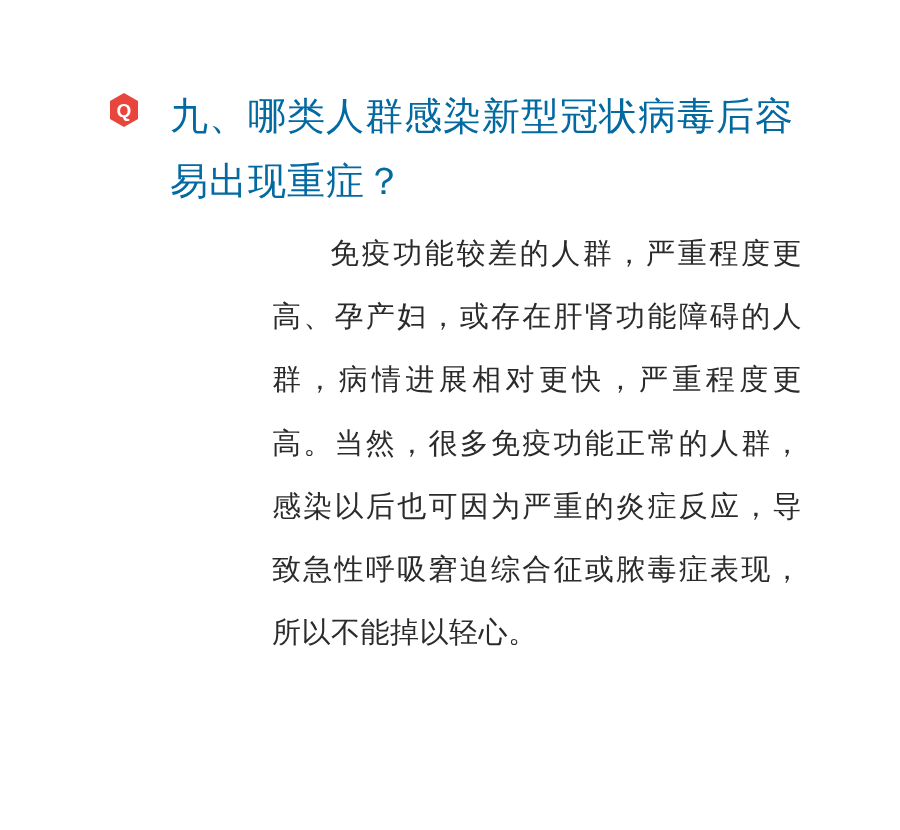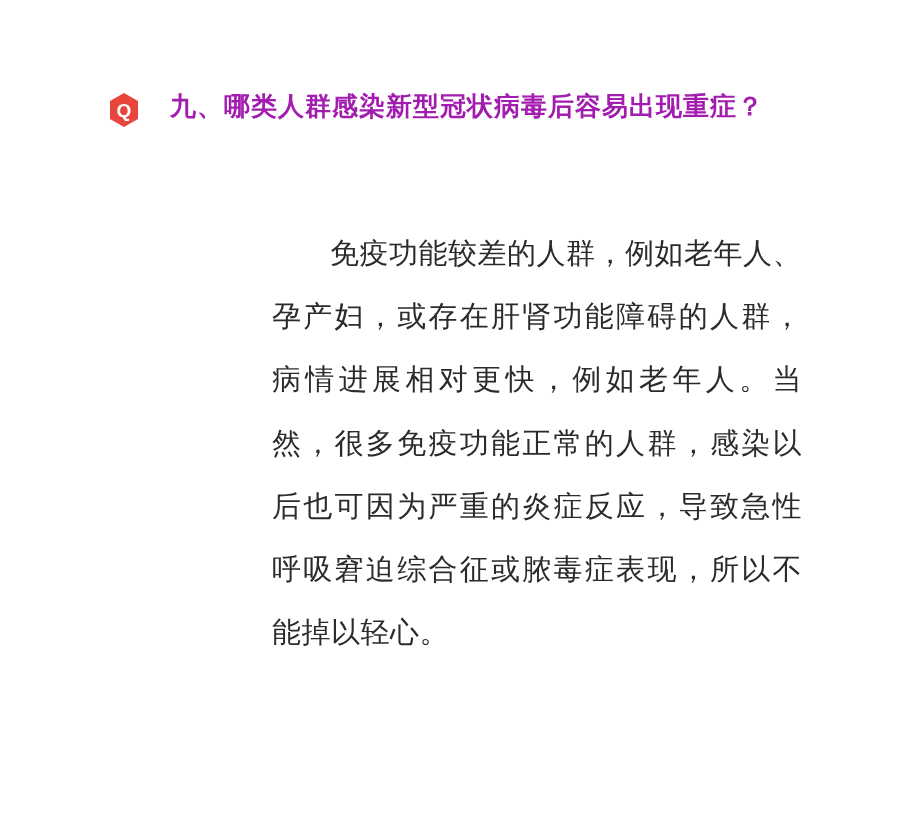--- a/index.html
+++ b/index.html
@@ -38,23 +38,23 @@
     width: 32px;
     height: 36px;
     display: block;
   }
   .q-badge svg {
     display: block;
   }
   .question-text {
     margin: 0;
     padding: 0 0 0 62px;
-    color: #a21caf;
-    font-size: 26px;
-    font-weight: bold;
+    color: #0369a1;
+    font-size: 38px;
+    font-weight: normal;
     line-height: 1.72;
     letter-spacing: 1px;
     font-family: "Liberation Sans", sans-serif;
     white-space: pre-wrap;
   }
   .answer-text {
     position: absolute;
     left: 272px;
     top: 222px;
     width: 530px;
@@ -78,16 +78,16 @@
     <div class="question-row">
       <span class="q-badge">
         <svg width="32" height="36" viewBox="0 0 32 36" xmlns="http://www.w3.org/2000/svg">
           <polygon points="16,1 30,9 30,27 16,35 2,27 2,9" fill="#e8453c"></polygon>
           <text x="16" y="25" text-anchor="middle" font-family="Liberation Sans, sans-serif" font-size="19" font-weight="bold" fill="#ffffff">Q</text>
         </svg>
       </span>
       <h1 class="question-text">九、哪类人群感染新型冠状病毒后容易出现重症？</h1>
     </div>
 
-    <p class="answer-text">免疫功能较差的人群，例如老年人、孕产妇，或存在肝肾功能障碍的人群，病情进展相对更快，例如老年人。当然，很多免疫功能正常的人群，感染以后也可因为严重的炎症反应，导致急性呼吸窘迫综合征或脓毒症表现，所以不能掉以轻心。</p>
+    <p class="answer-text">免疫功能较差的人群，严重程度更高、孕产妇，或存在肝肾功能障碍的人群，病情进展相对更快，严重程度更高。当然，很多免疫功能正常的人群，感染以后也可因为严重的炎症反应，导致急性呼吸窘迫综合征或脓毒症表现，所以不能掉以轻心。</p>
 
   </div>
 </div>
 
 </body></html>

